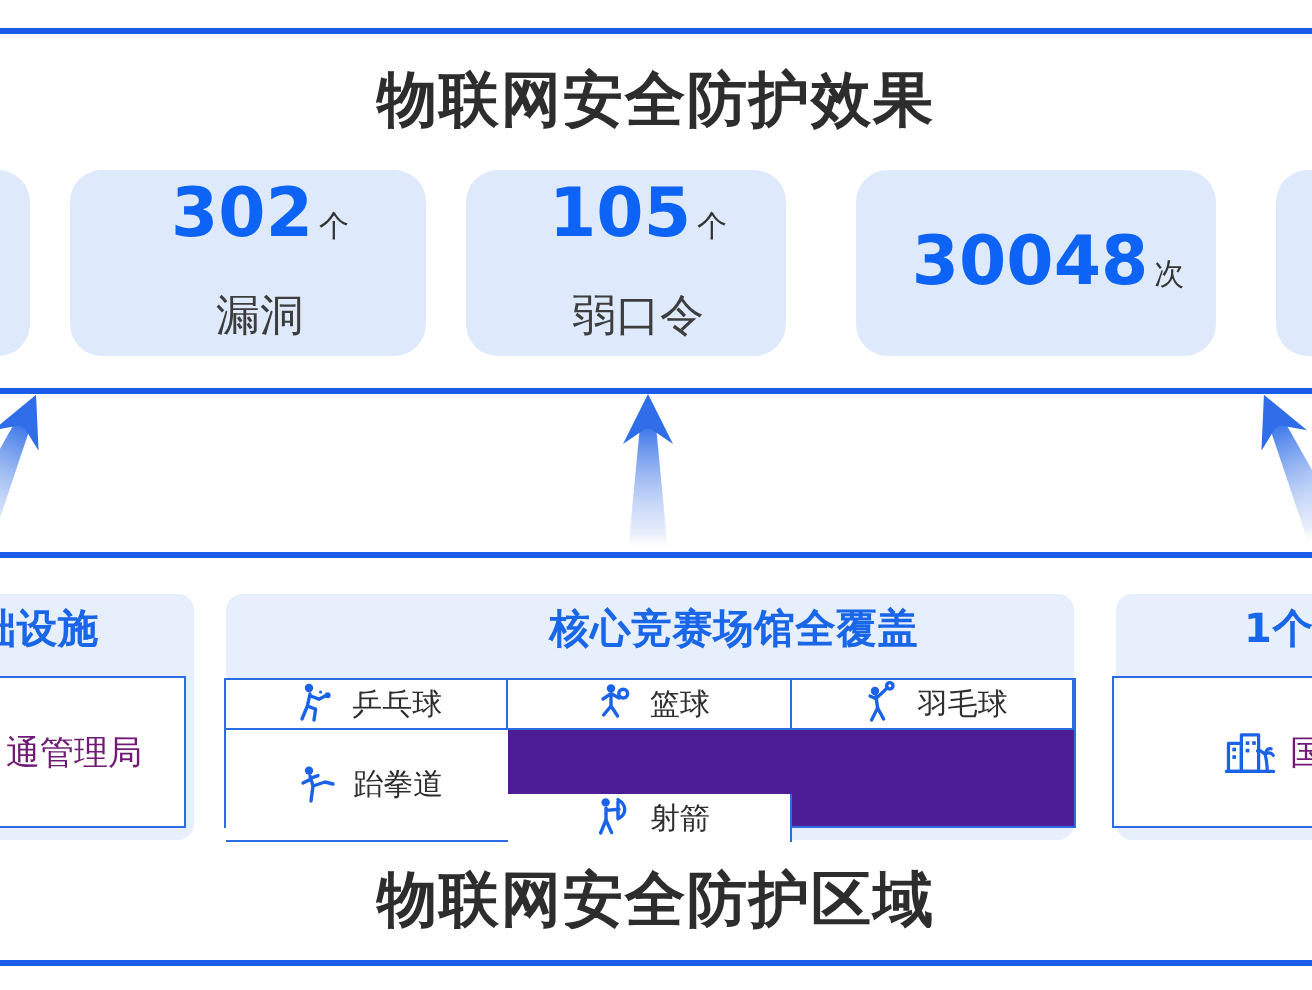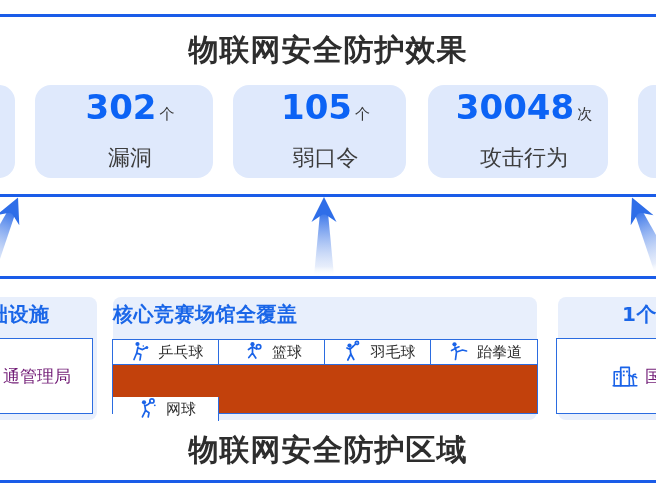--- a/index.html
+++ b/index.html
@@ -25,22 +25,22 @@
   .arrow{position:absolute;width:30px;height:80px;}
   
   .zone{position:absolute;top:297px;height:123px;background:var(--zone-card-bg);border-radius:8px;}
   .zone-title{position:absolute;top:4px;font-size:20px;font-weight:bold;color:var(--zone-title-blue);
               white-space:nowrap;letter-spacing:0.5px;}
   .zone-box{position:absolute;top:41px;height:76px;background:#fff;
             border:1px solid var(--table-border);display:flex;align-items:center;}
   .zone-box-label{font-size:17px;color:#701a75;white-space:nowrap;}
   .venue-table{position:absolute;left:-1px;top:42px;width:426px;height:75px;
                border:1px solid var(--table-border);display:grid;
-               grid-template-columns:repeat(4,1fr);grid-template-rows:repeat(2,1fr);
-               background:#c2410c;}
+               grid-template-columns:repeat(3,1fr);grid-template-rows:repeat(2,1fr);
+               background:#4c1d95;}
   .sport-cell{display:flex;align-items:center;justify-content:center;gap:7px;
               border-right:1px solid var(--table-border);
               border-bottom:1px solid var(--table-border);background:#fff;}
   .sport-cell:nth-child(4n){border-right:none;}
   .sport-cell:nth-child(n+5){border-bottom:none;margin-top:32px;}
   .sport-icon{width:24px;height:24px;color:var(--icon-blue);flex:0 0 auto;display:flex;}
   .sport-label{font-size:15px;color:#2e2e2e;white-space:nowrap;}
   .building-icon{width:28px;height:28px;color:var(--icon-blue);display:flex;margin-right:6px;}
 </style>
 </head>
@@ -55,34 +55,33 @@
   <div class="stat-card" style="left:-30px;width:45px"></div>
 
   <div class="stat-card" style="left:35px;width:178px">
     <div class="stat-top">
       <span class="stat-value">302</span>
       <span class="stat-unit">个</span>
     </div>
     <div class="stat-label">漏洞</div>
   </div>
 
-  <div class="stat-card" style="left:233px;width:173px">
+  <div class="stat-card" style="left:233px;width:160px">
     <div class="stat-top">
       <span class="stat-value">105</span>
       <span class="stat-unit">个</span>
     </div>
     <div class="stat-label">弱口令</div>
   </div>
 
   <div class="stat-card" style="left:428px;width:180px">
     <div class="stat-top">
       <span class="stat-value">30048</span>
       <span class="stat-unit">次</span>
     </div>
-    <div class="stat-label">攻击行为</div>
   </div>
 
   <div class="stat-card" style="left:638px;width:60px"></div>
 
   <div class="hline" style="top:194px"></div>
   <div class="hline" style="top:276px"></div>
 
   <svg class="arrow" style="left:1px;top:197px;transform:rotate(24deg);transform-origin:15px 5px" viewBox="0 0 30 80">
     <defs>
       <linearGradient id="shaftG" x1="0" y1="0" x2="0" y2="1">
@@ -106,21 +105,21 @@
   </svg>
 
   <div class="zone" style="left:-60px;width:157px">
     <div class="zone-title" style="left:48px">础设施</div>
     <div class="zone-box" style="left:0;width:153px;padding-left:62px">
       <span class="zone-box-label">通管理局</span>
     </div>
   </div>
 
   <div class="zone" style="left:113px;width:424px">
-    <div class="zone-title" style="left:0;width:508px;">核心竞赛场馆全覆盖</div>
+    <div class="zone-title" style="left:0;width:508px;text-align:center">核心竞赛场馆全覆盖</div>
     <div class="venue-table">
       <div class="sport-cell">
         <span class="sport-icon">
             <svg viewBox="0 0 24 24" width="100%" height="100%" fill="none" stroke="currentColor" stroke-width="1.7" stroke-linecap="round" stroke-linejoin="round">
               <circle cx="9.5" cy="4" r="2.1" fill="currentColor" stroke="none"></circle>
               <path d="M10 7 L8.7 13 M8.7 13 L6 19.5 M8.7 13 L12.8 14.6 L12 20 M10.3 8 L14.5 9.6 L17.5 8"></path>
               <circle cx="18.8" cy="7.6" r="1.5" fill="currentColor" stroke="none"></circle>
               <circle cx="15.3" cy="6" r="0.8" fill="currentColor" stroke="none"></circle>
             </svg>
           </span>
@@ -153,28 +152,26 @@
               <circle cx="8.5" cy="4.3" r="2.1" fill="currentColor" stroke="none"></circle>
               <path d="M9 7 L10.5 12 M10.5 12 L16.5 10 L20.5 11 M10.5 12 L9.5 19.5"></path>
               <path d="M9.2 8.2 L13 6.8 M9 8.8 L5.5 10.5"></path>
             </svg>
           </span>
         <span class="sport-label">跆拳道</span>
       </div>
       <div class="sport-cell">
         <span class="sport-icon">
             <svg viewBox="0 0 24 24" width="100%" height="100%" fill="none" stroke="currentColor" stroke-width="1.7" stroke-linecap="round" stroke-linejoin="round">
-              <circle cx="9" cy="5.3" r="2.1" fill="currentColor" stroke="none"></circle>
-              <path d="M9.6 8 C10.2 10 10.2 11.5 10.6 13.4 M10 9 L13.4 7.2 L15.4 5.2"></path>
-              <circle cx="16.9" cy="3.9" r="2.1"></circle>
-              <path d="M10.6 13.4 L7.4 19.8 M10.6 13.4 L14 15.8 L13.2 20"></path>
-              <circle cx="19.8" cy="8.3" r="0.9" fill="currentColor" stroke="none"></circle>
+              <circle cx="8.8" cy="4.2" r="2.1" fill="currentColor" stroke="none"></circle>
+              <path d="M9 7 L9 13 M9 8.2 L15.5 7.6 M15 2.8 C19.5 5.5 19.5 10 15 12.4 M15 2.8 L15 12.4"></path>
+              <path d="M9 13 L6.3 19.5 M9 13 L11.8 19.3"></path>
             </svg>
           </span>
-        <span class="sport-label">网球</span>
+        <span class="sport-label">射箭</span>
       </div>
     </div>
   </div>
 
   <div class="zone" style="left:558px;width:200px">
     <div class="zone-title" style="left:64px">1个</div>
     <div class="zone-box" style="left:-2px;width:204px;padding-left:54px">
       <span class="building-icon">
           <svg viewBox="0 0 26 26" width="100%" height="100%" fill="none" stroke="currentColor" stroke-width="1.5" stroke-linecap="round" stroke-linejoin="round">
             <rect x="3" y="9" width="6" height="13"></rect>

